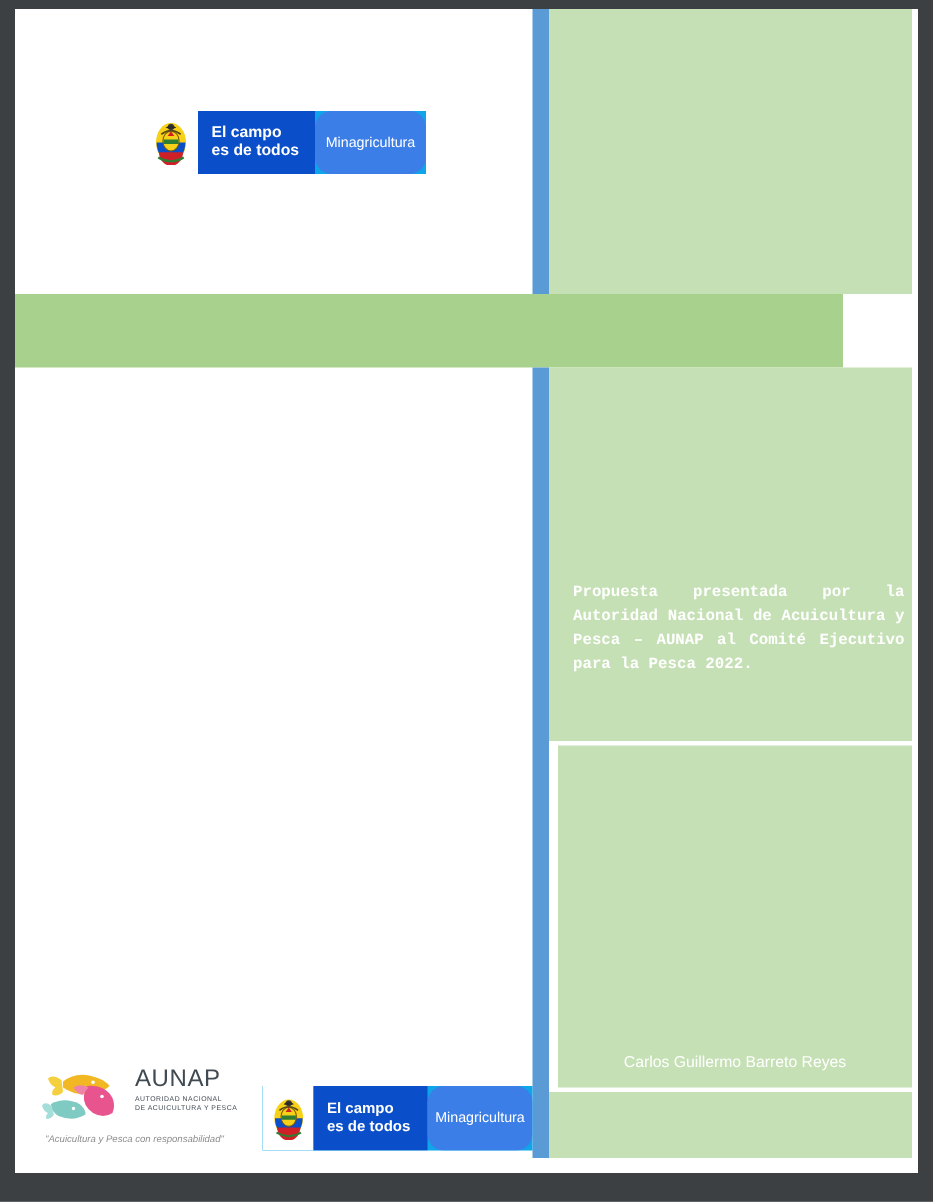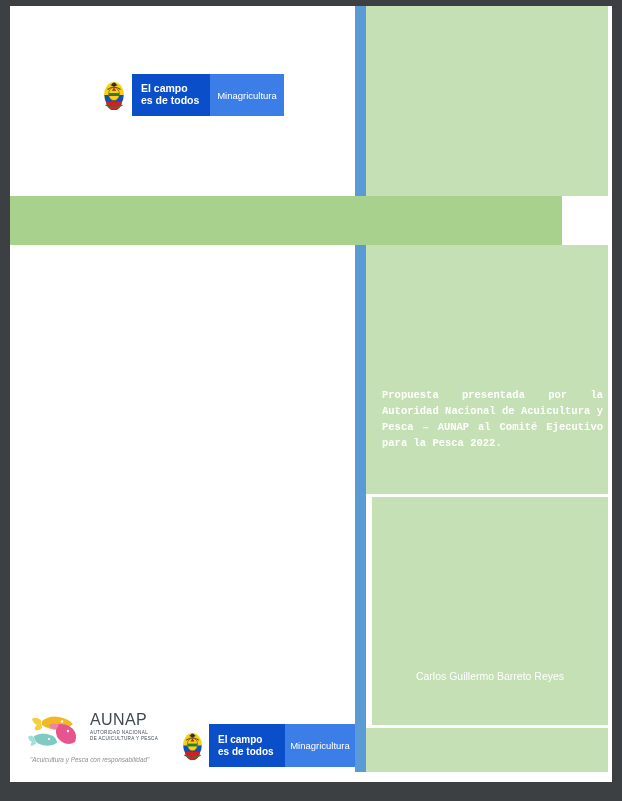--- a/index.html
+++ b/index.html
@@ -52,20 +52,21 @@
     font-weight: bold;
     line-height: 1.12;
   }
   .mingov-logo .minag {
     background: #3c7ee8;
     display: flex;
     align-items: center;
     justify-content: center;
     color: #ffffff;
     white-space: nowrap;
+    border-radius: 11px;
   }
 
   #logo-top {
     left: 86px;
     top: 68px;
     width: 188px;
     height: 42px;
   }
   #logo-top .crest-box { width: 36px; }
   #logo-top .campo { width: 78px; padding-left: 9px; font-size: 10.5px; box-sizing: border-box; }
@@ -131,21 +132,21 @@
     position: absolute;
     left: 362px;
     top: 491px;
     width: 236px;
     height: 228px;
     background: #c5e0b4;
   }
   #author-name {
     position: absolute;
     left: 362px;
-    top: 663px;
+    top: 695px;
     width: 236px;
     text-align: center;
     color: #ffffff;
     font-size: 10.5px;
     line-height: 1.4;
   }
   #panel-c {
     position: absolute;
     left: 356px;
     top: 722px;

